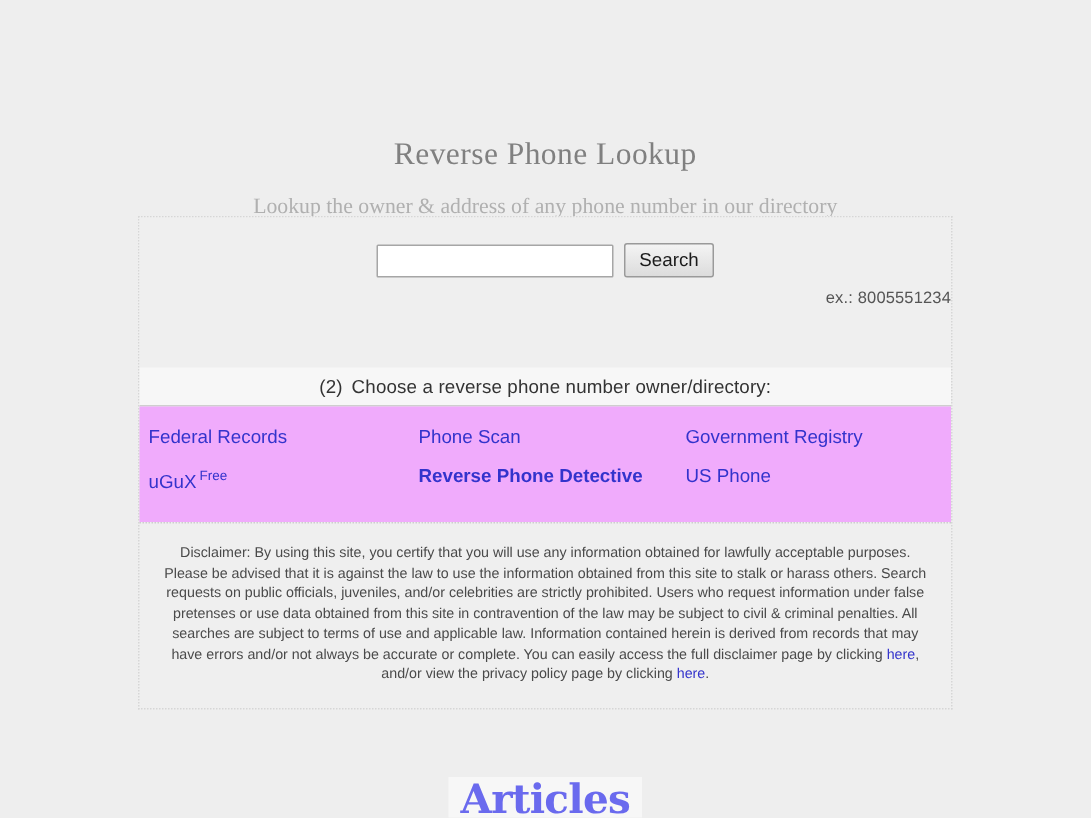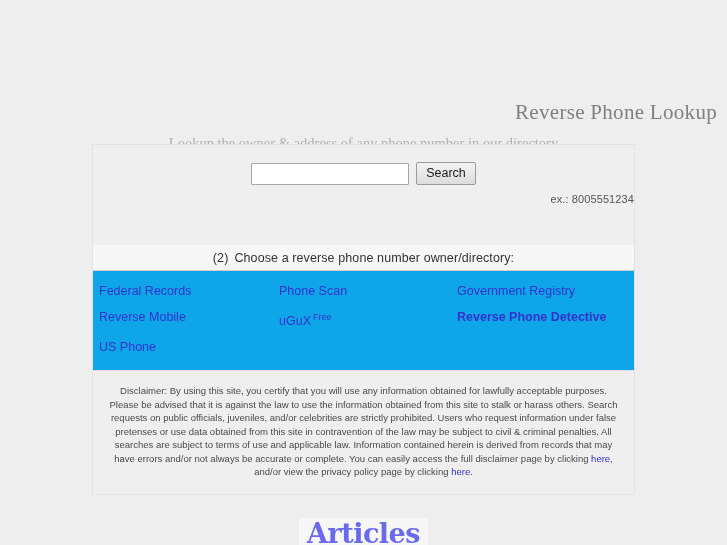--- a/index.html
+++ b/index.html
@@ -26,29 +26,28 @@
     padding-top: 90px;
     text-align: center;
   }
   .site-title {
     font-family: "Liberation Serif", serif;
     font-size: 21px;
     color: #808080;
     letter-spacing: 0.3px;
     line-height: 24px;
     font-weight: normal;
-    margin: 10px;
-    text-align: right;
+    margin: 0;
   }
   .site-subtitle {
     font-family: "Liberation Serif", serif;
     font-size: 14.5px;
     color: #b0b0b0;
     line-height: 18px;
-    margin: 3px 0 0 0;
+    margin: 15px 0 0 0;
     font-weight: normal;
   }
 
   
   .panel {
     position: absolute;
     left: 92px;
     top: 144px;
     width: 543px;
     background: #efefef;
@@ -118,21 +117,21 @@
 
   
   .panel-gap {
     height: 26px;
     background: #efefef;
   }
 
   
   .links-area {
     padding: 9px 0 12px 0;
-    background: #0ea5e9;
+    background: #f0abfc;
   }
   .links-grid {
     display: grid;
     grid-template-columns: 180px 178px auto;
     row-gap: 4px;
     padding-left: 6px;
   }
   .dir-link {
     font-size: 12.5px;
     color: #3333cc;
@@ -216,21 +215,20 @@
     <div class="section-head">
       <span class="num">(2)</span><span>Choose a reverse phone number owner/directory:</span>
     </div>
 
     <div class="links-area">
       <div class="links-grid">
         <a class="dir-link" href="#"><span>Federal Records</span></a>
         <a class="dir-link" href="#"><span>Phone Scan</span></a>
         <a class="dir-link" href="#"><span>Government Registry</span></a>
 
-        <a class="dir-link" href="#"><span>Reverse Mobile</span></a>
         <a class="dir-link" href="#"><span>uGuX</span><span class="sup">Free</span></a>
         <a class="dir-link bold" href="#"><span>Reverse Phone Detective</span></a>
 
         <a class="dir-link" href="#"><span>US Phone</span></a>
         <span class="cell-empty"></span>
         <span class="cell-empty"></span>
       </div>
     </div>
 
     <div class="disclaimer-sep"></div>

